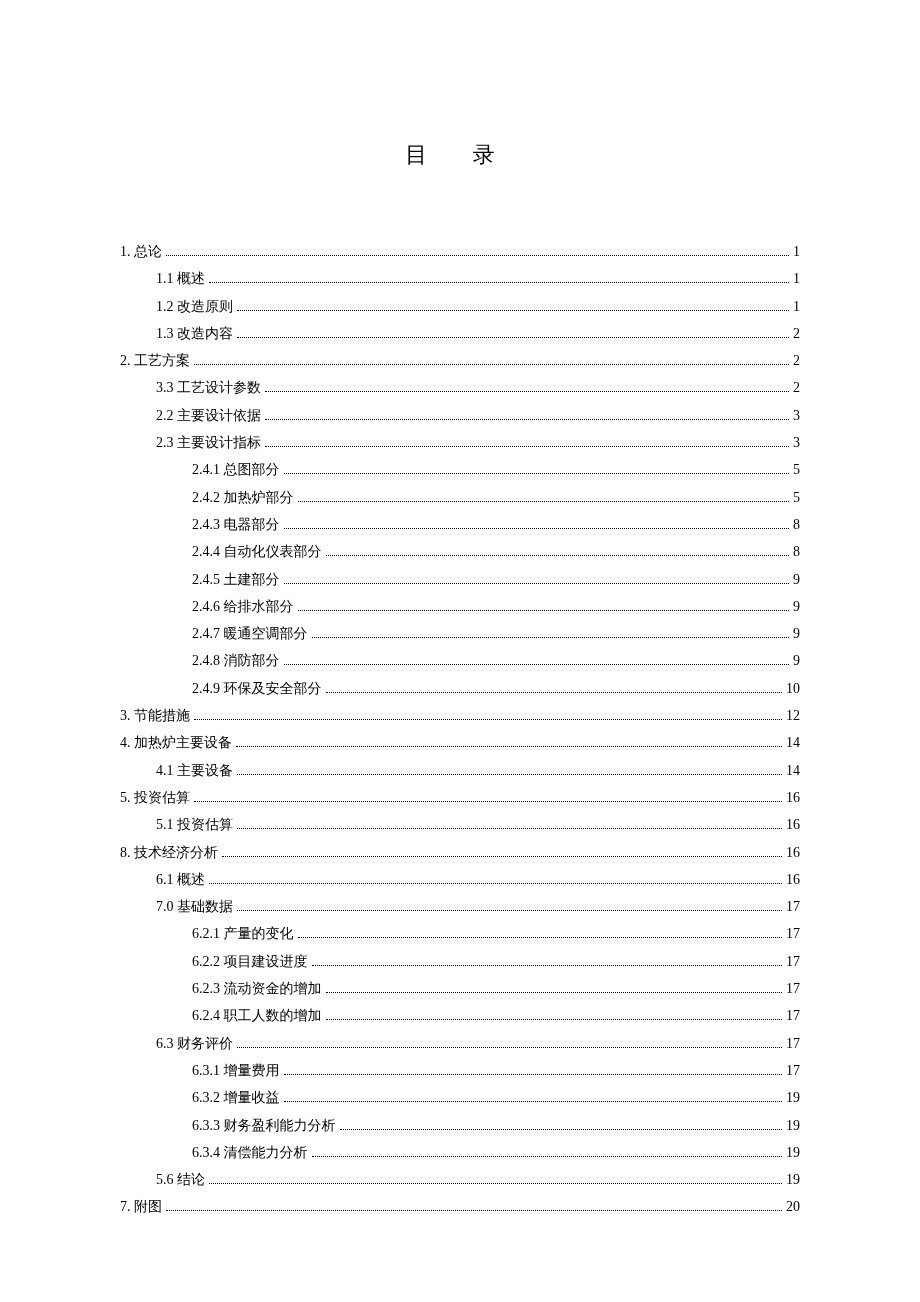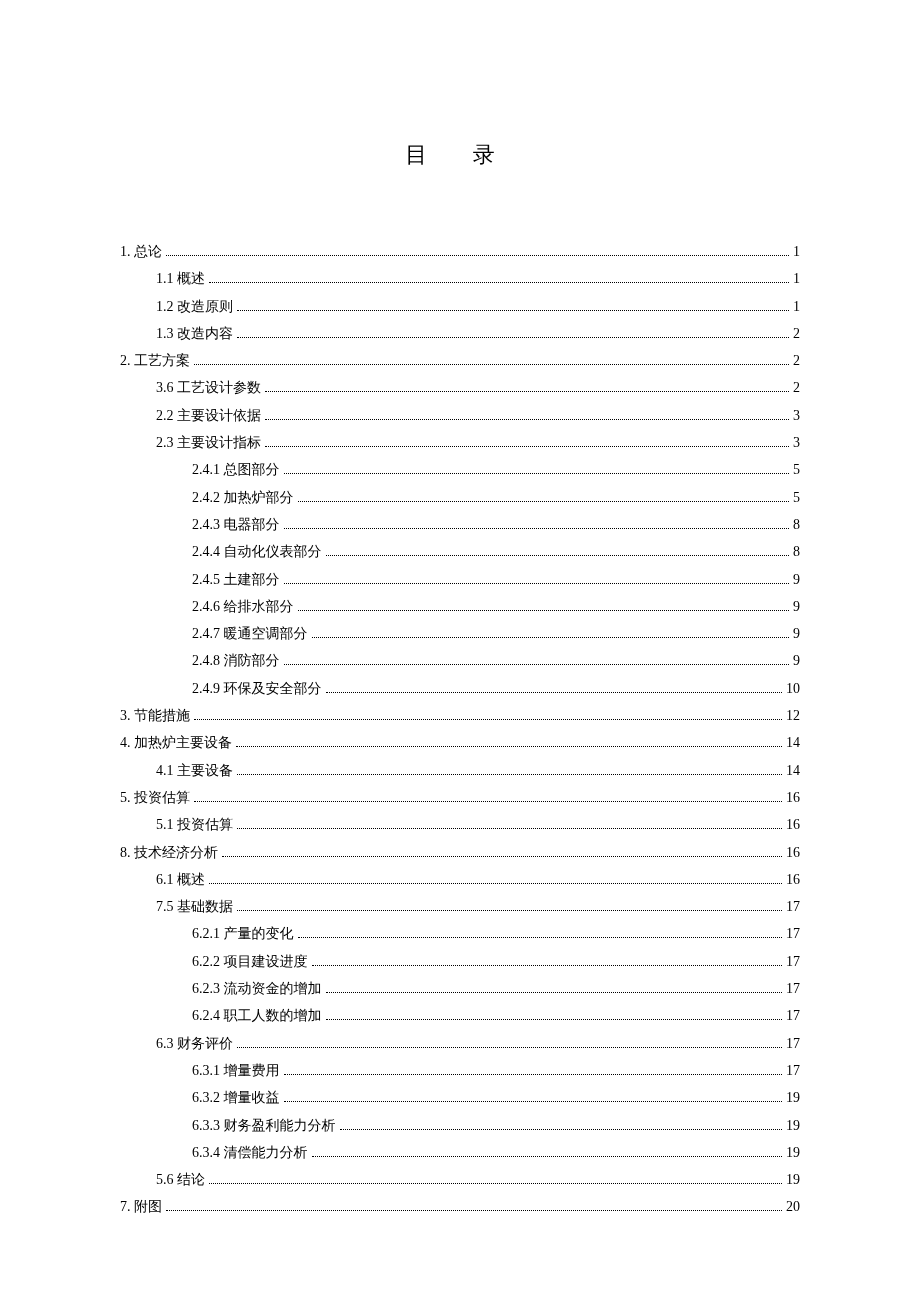--- a/index.html
+++ b/index.html
@@ -72,21 +72,21 @@
       <span class="toc-label">1.3 改造内容</span>
       <span class="toc-dots"></span>
       <span class="toc-page">2</span>
     </div>
     <div class="toc-row lvl-0">
       <span class="toc-label">2. 工艺方案</span>
       <span class="toc-dots"></span>
       <span class="toc-page">2</span>
     </div>
     <div class="toc-row lvl-1">
-      <span class="toc-label">3.6 工艺设计参数</span>
+      <span class="toc-label">3.3 工艺设计参数</span>
       <span class="toc-dots"></span>
       <span class="toc-page">2</span>
     </div>
     <div class="toc-row lvl-1">
       <span class="toc-label">2.2 主要设计依据</span>
       <span class="toc-dots"></span>
       <span class="toc-page">3</span>
     </div>
     <div class="toc-row lvl-1">
       <span class="toc-label">2.3 主要设计指标</span>
@@ -167,21 +167,21 @@
       <span class="toc-label">8. 技术经济分析</span>
       <span class="toc-dots"></span>
       <span class="toc-page">16</span>
     </div>
     <div class="toc-row lvl-1">
       <span class="toc-label">6.1 概述</span>
       <span class="toc-dots"></span>
       <span class="toc-page">16</span>
     </div>
     <div class="toc-row lvl-1">
-      <span class="toc-label">7.5 基础数据</span>
+      <span class="toc-label">7.0 基础数据</span>
       <span class="toc-dots"></span>
       <span class="toc-page">17</span>
     </div>
     <div class="toc-row lvl-2">
       <span class="toc-label">6.2.1 产量的变化</span>
       <span class="toc-dots"></span>
       <span class="toc-page">17</span>
     </div>
     <div class="toc-row lvl-2">
       <span class="toc-label">6.2.2   项目建设进度</span>

